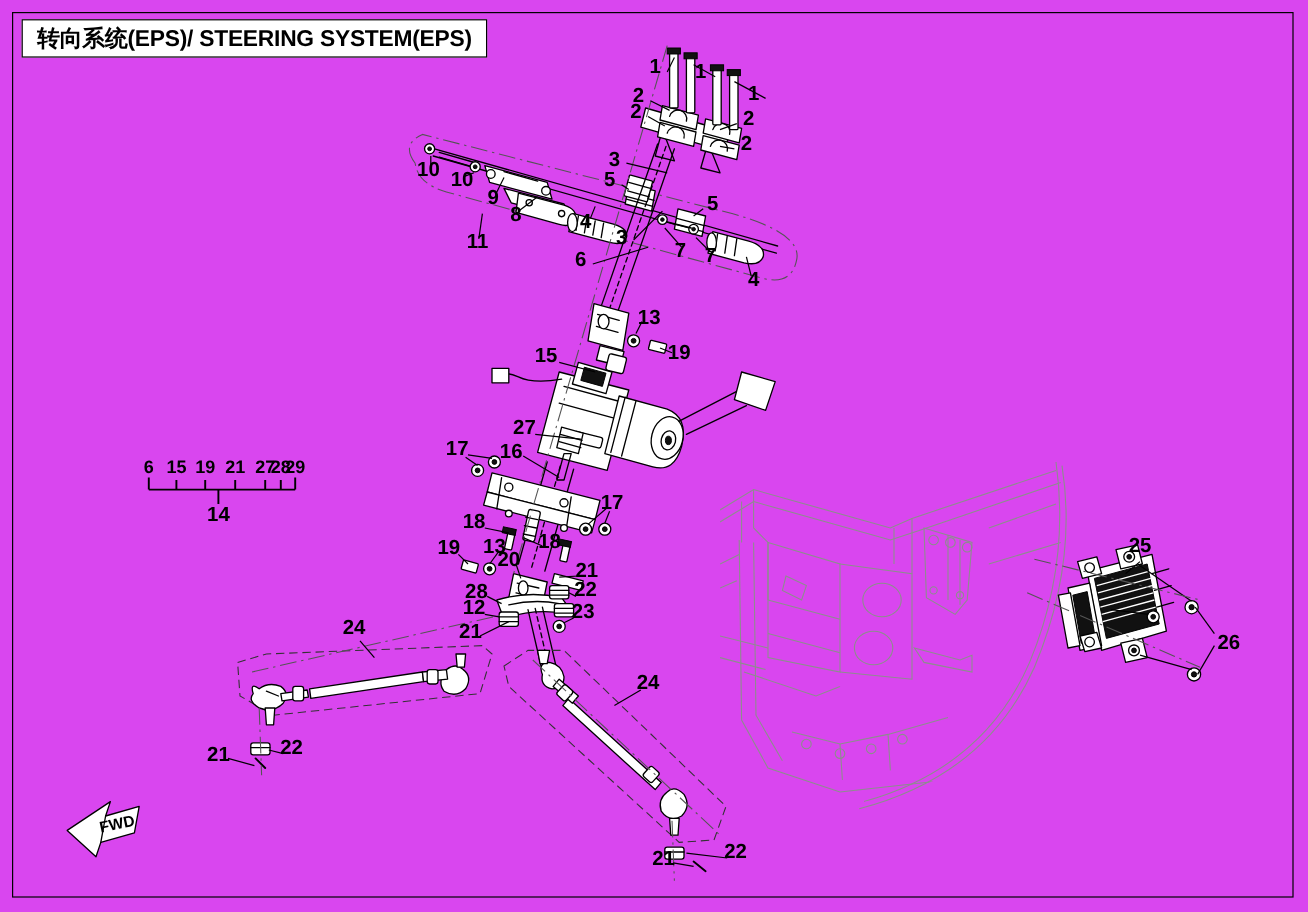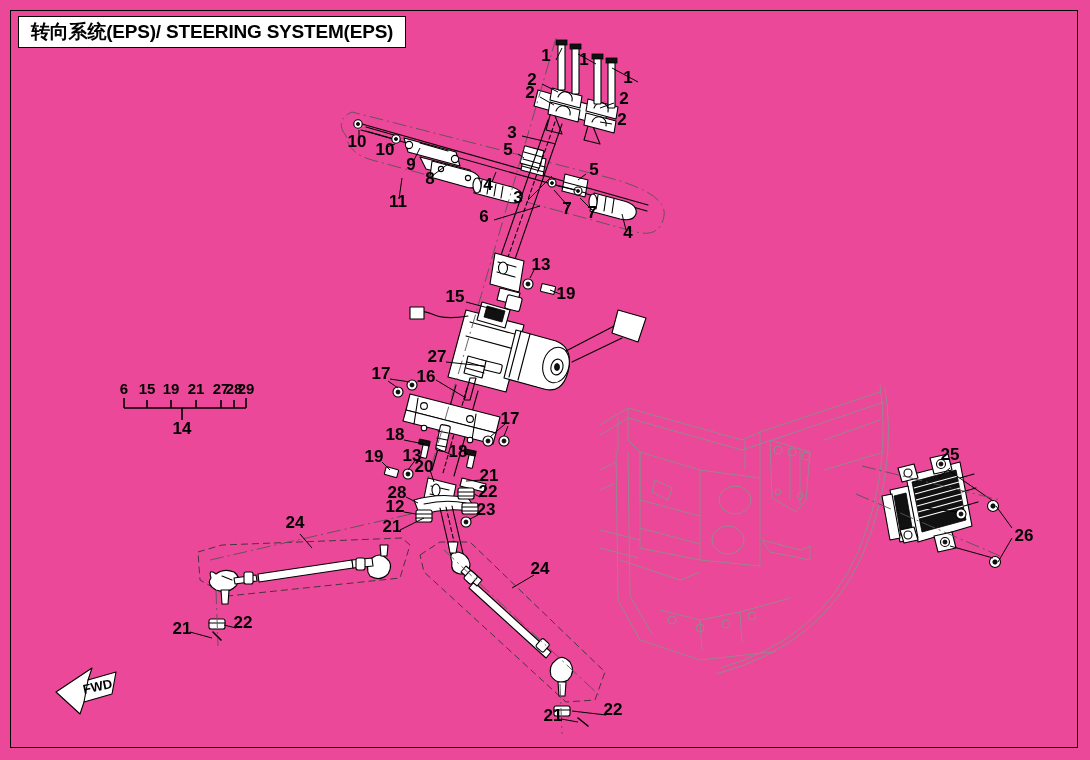--- a/index.html
+++ b/index.html
@@ -1,18 +1,18 @@
 <!DOCTYPE html>
 <html><head>
 <meta charset="utf-8">
 <style>
   html,body{margin:0;padding:0;background:#fff;}
   body{width:1090px;height:760px;overflow:hidden;
        font-family:"Liberation Sans","DejaVu Sans",sans-serif;}
-  #sheet{position:relative;width:1090px;height:760px;background:#ec4899;}
+  #sheet{position:relative;width:1090px;height:760px;background:#d946ef;}
   #border{position:absolute;left:10px;top:10px;width:1068px;height:738px;
           border:1.5px solid #000;box-sizing:border-box;}
   #titlebox{position:absolute;left:18px;top:16px;height:32px;
             border:1.5px solid #000;background:#fff;
             display:flex;align-items:center;padding:0 12px;box-sizing:border-box;z-index:6;}
   #titlebox .t{font-size:19px;font-weight:bold;color:#000;white-space:nowrap;
                letter-spacing:-0.2px;}
   svg#art{position:absolute;left:0;top:0;width:1090px;height:760px;}
   .cal{font-size:17px;font-weight:bold;fill:#000;
        font-family:"Liberation Sans","DejaVu Sans",sans-serif;}

